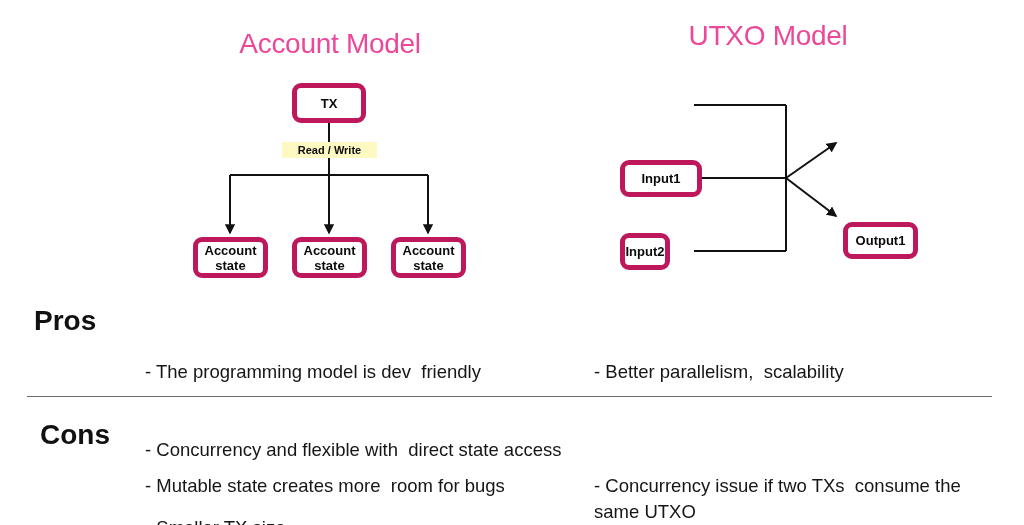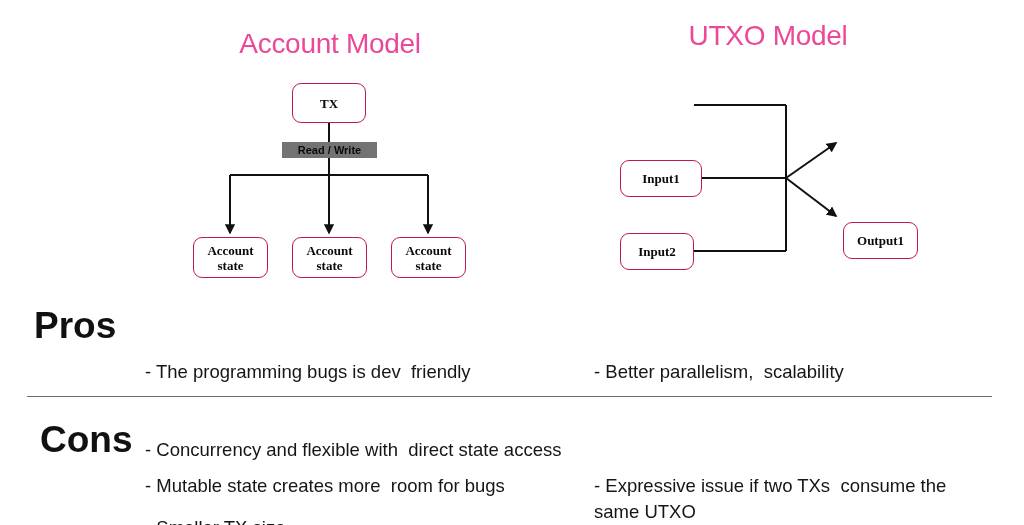--- a/index.html
+++ b/index.html
@@ -29,43 +29,42 @@
     white-space: nowrap;
     text-align: center;
   }
   #title-account { left: 130px; top: 28px; width: 400px; }
   #title-utxo    { left: 568px; top: 20px; width: 400px; }
 
   
   .node {
     position: absolute;
     box-sizing: border-box;
-    border: 1px solid #be185d;
+    border: 5px solid #be185d;
     border-radius: 9px;
     background: #ffffff;
     display: flex;
     align-items: center;
     justify-content: center;
     text-align: center;
     font-size: 13px;
     font-weight: bold;
     line-height: 15px;
     color: #0a0a0a;
     z-index: 3;
-    font-family: Liberation Serif, serif;
   }
 
   #node-tx        { left: 292px; top: 83px;  width: 74px; height: 40px; }
   #node-acct-0    { left: 193px; top: 237px; width: 75px; height: 41px; }
   #node-acct-1    { left: 292px; top: 237px; width: 75px; height: 41px; }
   #node-acct-2    { left: 391px; top: 237px; width: 75px; height: 41px; }
 
   #node-input-0   { left: 620px; top: 86px;  width: 74px; height: 37px; }
   #node-input-1   { left: 620px; top: 160px; width: 82px; height: 37px; }
-  #node-input-2   { left: 620px; top: 233px; width: 74px; height: 37px; }
+  #node-input-2   { left: 620px; top: 233px; width: 50px; height: 37px; }
   #node-output-0  { left: 843px; top: 124px; width: 75px; height: 37px; }
   #node-output-1  { left: 843px; top: 197px; width: 75px; height: 37px; margin-top: 25px; }
 
   
   .wires {
     position: absolute;
     left: 0;
     top: 0;
     width: 1024px;
     height: 300px;
@@ -76,40 +75,40 @@
   
   #label-read-write {
     position: absolute;
     left: 282px;
     top: 142px;
     width: 95px;
     text-align: center;
     font-size: 11px;
     font-weight: bold;
     color: #0a0a0a;
-    background: #737373;
+    background: #fef9c3;
     padding: 2px 0;
     z-index: 4;
     white-space: nowrap;
   }
 
   
   #divider {
     position: absolute;
     left: 27px;
     top: 396px;
     width: 965px;
     height: 1px;
     background: #6b6b6b;
   }
 
   
   .section-heading {
     position: absolute;
-    font-size: 37px;
+    font-size: 28px;
     font-weight: bold;
     color: #111111;
     white-space: nowrap;
   }
   #heading-pros { left: 34px; top: 305px; }
   #heading-cons { left: 40px; top: 419px; }
 
   .bullet-col {
     position: absolute;
     font-size: 18.5px;
@@ -170,36 +169,36 @@
 state</div>
 
   <div class="node" id="node-input-1">Input1</div>
   <div class="node" id="node-input-2">Input2</div>
 
   <div class="node" id="node-output-1">Output1</div>
 
   <div class="section-heading" id="heading-pros">Pros</div>
 
   <div class="bullet-col" id="pros-left">
-    <div>- The programming bugs is dev  friendly</div>
+    <div>- The programming model is dev  friendly</div>
     <div>- Concurrency and flexible with  direct state access</div>
     <div>- Smaller TX size</div>
   </div>
 
   <div class="bullet-col" id="pros-right">
     <div>- Better parallelism,  scalability</div>
   </div>
 
   <div id="divider"></div>
 
   <div class="section-heading" id="heading-cons">Cons</div>
 
   <div class="bullet-col" id="cons-left">
     <div>- Mutable state creates more  room for bugs</div>
     
   </div>
 
   <div class="bullet-col" id="cons-right">
-    <div>- Expressive issue if two TXs  consume the same UTXO</div>
+    <div>- Concurrency issue if two TXs  consume the same UTXO</div>
     
   </div>
 
 </div>
 
 </body></html>

